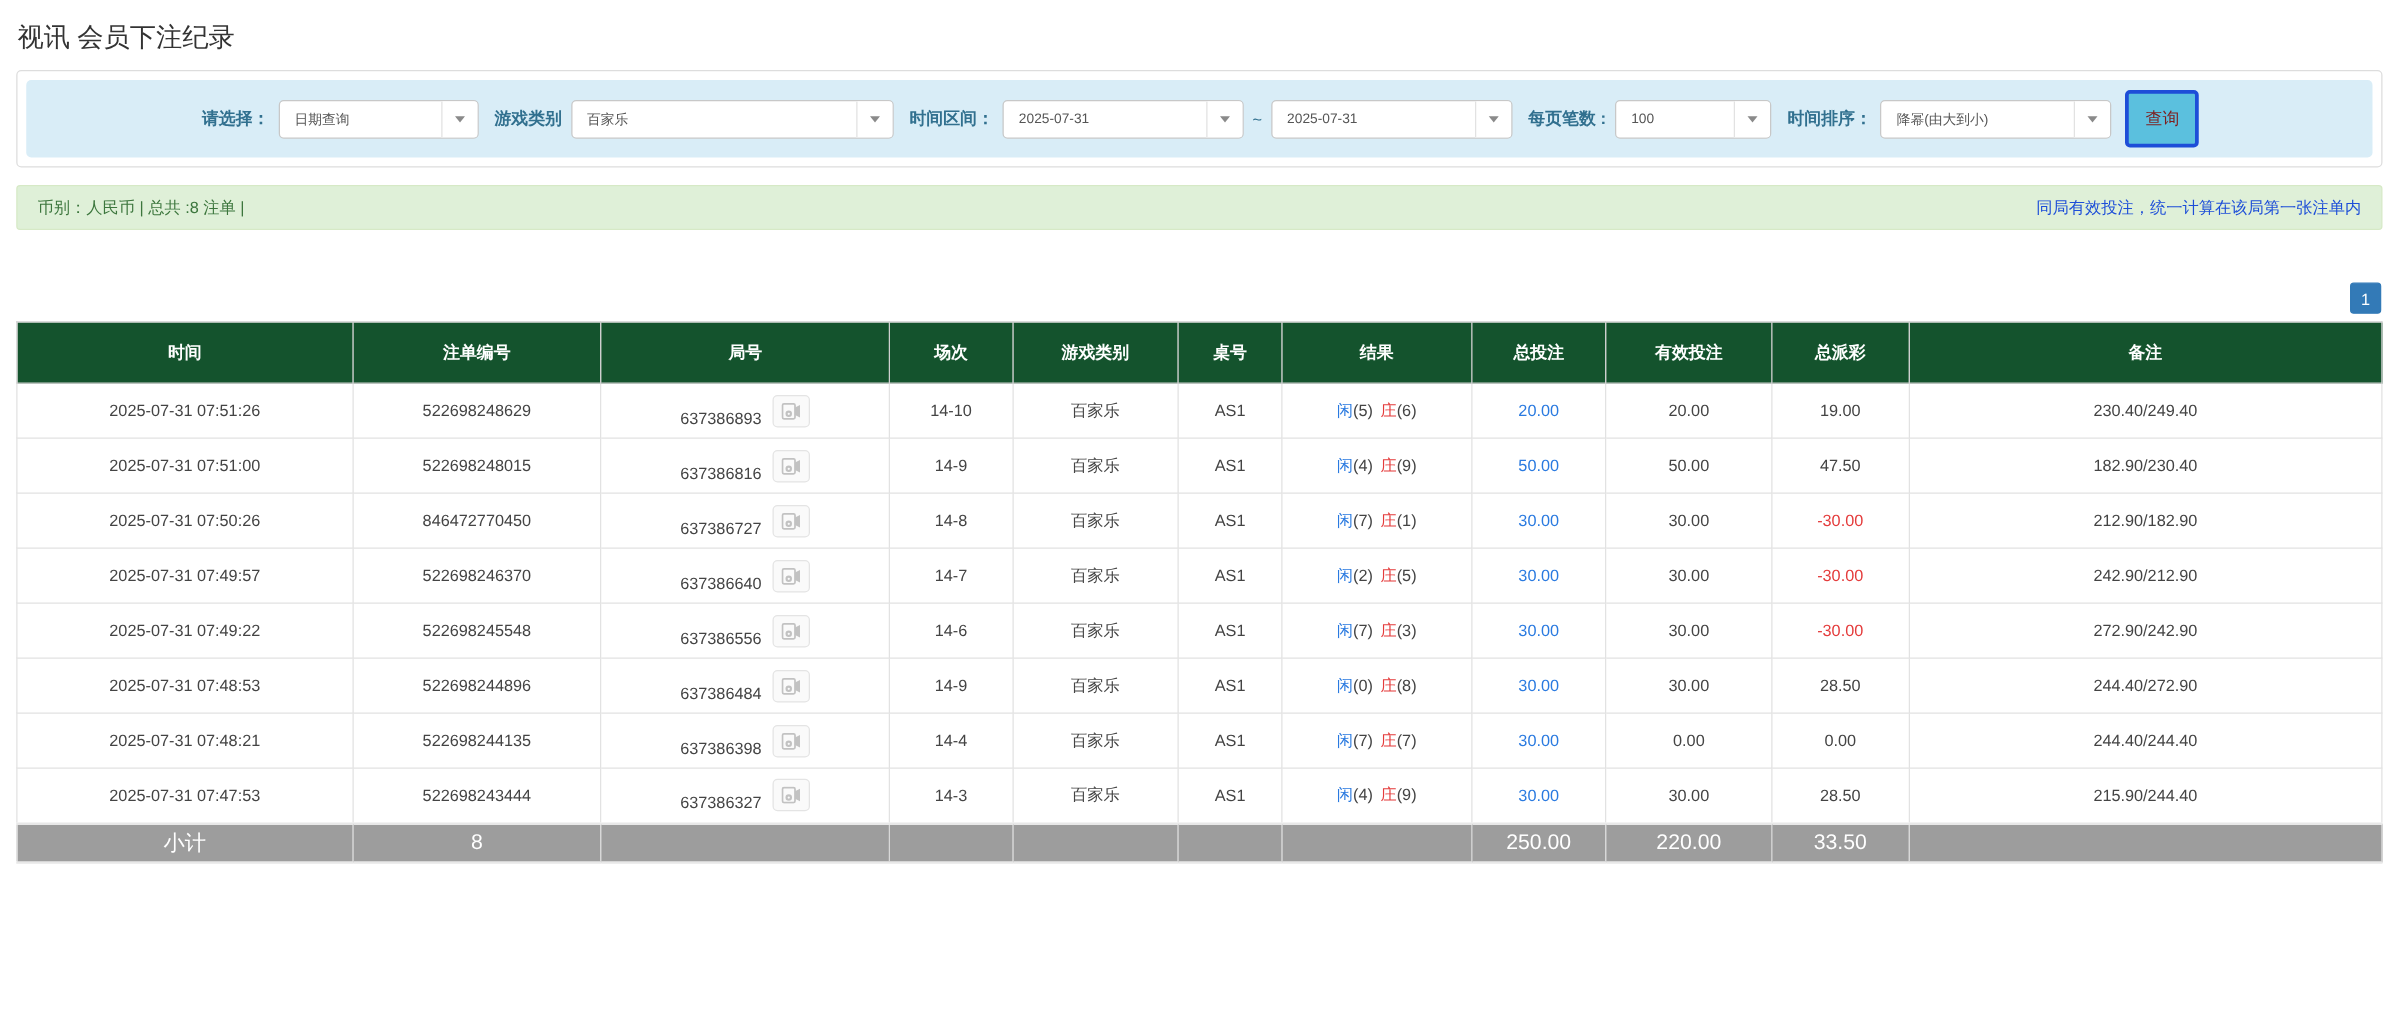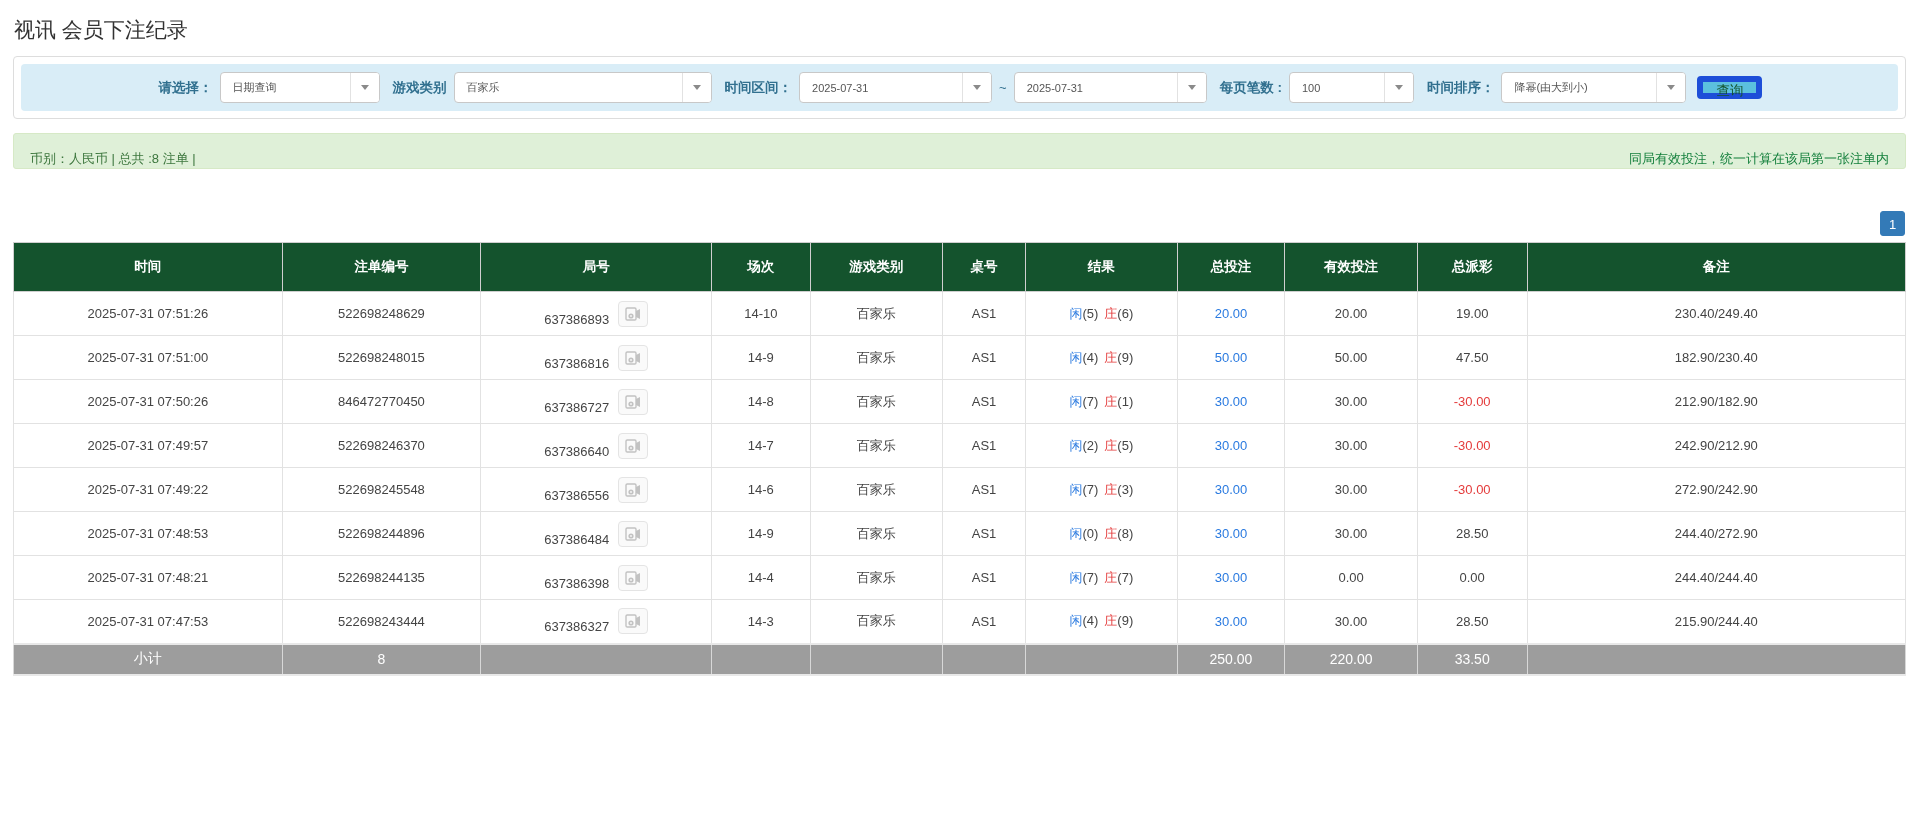--- a/index.html
+++ b/index.html
@@ -16,42 +16,42 @@
   .sel { display: inline-flex; align-items: center; background: #fff; border: 1px solid #c8c8c8; border-radius: 4px; height: 31px; overflow: hidden; cursor: pointer; }
   .sel .val { padding: 0 12px; font-size: 11px; color: #555; flex: 1; white-space: nowrap; overflow: hidden; }
   .sel .arrow-box { width: 29px; align-self: stretch; border-left: 1px solid #e2e2e2; display: flex; align-items: center; justify-content: center; background: #fff; }
   .caret { width: 0; height: 0; border-left: 4px solid transparent; border-right: 4px solid transparent; border-top: 5px solid #8a8a8a; }
   .w-select { width: 160px; }
   .w-game { width: 258px; }
   .w-date { width: 193px; }
   .w-size { width: 125px; }
   .w-sort { width: 185px; }
   .tilde { color: #31708f; font-size: 13px; }
-  .search-btn { background: #5bc0de; border: 6px solid #1d4ed8; color: #14532d; font-size: 13.5px; border-radius: 4px; height: 23px; padding: 0 13px; cursor: pointer; margin-left: 4px; }
+  .search-btn { background: #5bc0de; border: 3px solid #1d4ed8; color: #7f1d1d; font-size: 13.5px; border-radius: 4px; height: 46px; padding: 0 13px; cursor: pointer; margin-left: 4px; }
 
   
-  .summary-bar { margin: 14px 13px 0 13px; background: #dff0d8; border: 1px solid #d6e9c6; border-radius: 3px; height: 36px; display: flex; align-items: flex-end; justify-content: space-between; padding: 0 16px; }
+  .summary-bar { margin: 14px 13px 0 13px; background: #dff0d8; border: 1px solid #d6e9c6; border-radius: 3px; height: 36px; display: flex; align-items: center; justify-content: space-between; padding: 0 16px; }
   .summary-left { color: #3c763d; font-size: 13px; }
-  .summary-note { color: #15803d; font-size: 13px; }
+  .summary-note { color: #1d4ed8; font-size: 13px; }
 
   
   .pagination-row { margin: 42px 14px 6px 13px; text-align: right; }
   .page-btn { display: inline-block; min-width: 25px; height: 25px; line-height: 25px; text-align: center; background: #337ab7; border: 1px solid #337ab7; color: #fff; font-size: 13px; border-radius: 3px; cursor: pointer; }
 
   
   table { width: 1893px; margin: 6px 13px 0 13px; border-collapse: collapse; table-layout: fixed; }
   th { background: #14532d; color: #fff; font-size: 13.5px; font-weight: bold; height: 49px; border: 1px solid #cfcfcf; text-align: center; }
   td { height: 44px; border: 1px solid #e2e2e2; text-align: center; font-size: 13px; color: #444; background: #fff; }
   .round-cell-inner { display: inline-flex; align-items: flex-end; gap: 9px; }
   .video-btn { width: 30px; height: 26px; border: 1px solid #e4e4e4; background: #fafafa; border-radius: 4px; display: inline-flex; align-items: center; justify-content: center; cursor: pointer; }
   .link { color: #2a7ae0; cursor: pointer; }
   .res-p { color: #2a7ae0; }
   .res-b { color: #e43b3b; margin-left: 6px; }
   .neg { color: #e43b3b; }
-  tr.total-row td { background: #9d9d9d; color: #fff; font-size: 14px; height: 31px; border: 2px solid #e8e8e8; border-left: 1px solid #d8d8d8; border-right: 1px solid #d8d8d8; }
+  tr.total-row td { background: #9d9d9d; color: #fff; font-size: 17px; height: 31px; border: 2px solid #e8e8e8; border-left: 1px solid #d8d8d8; border-right: 1px solid #d8d8d8; }
 </style>
 </head>
 <body>
 
 <h1 class="page-title">视讯 会员下注纪录</h1>
 
 <div class="filter-panel">
   <div class="filter-bar">
     <span class="flabel">请选择：</span>
     <div class="sel w-select">

